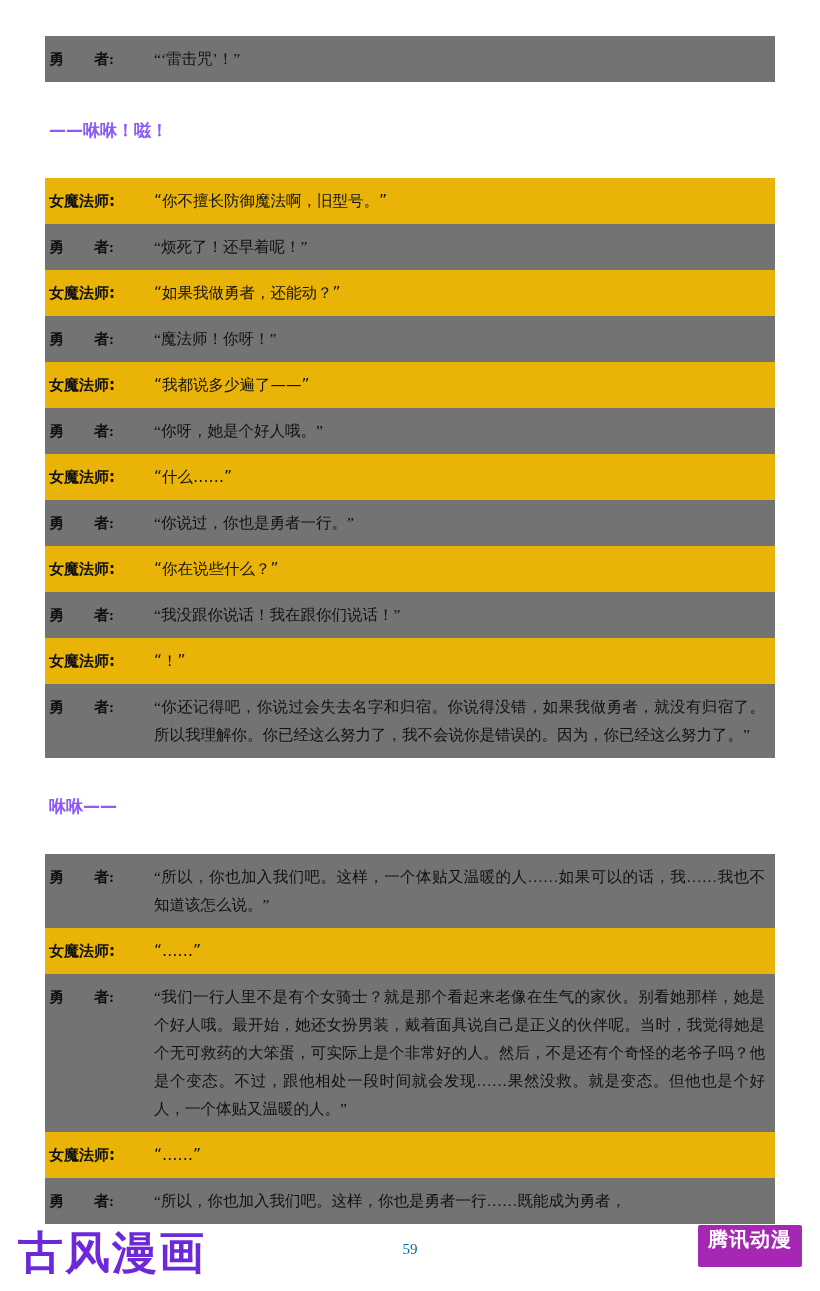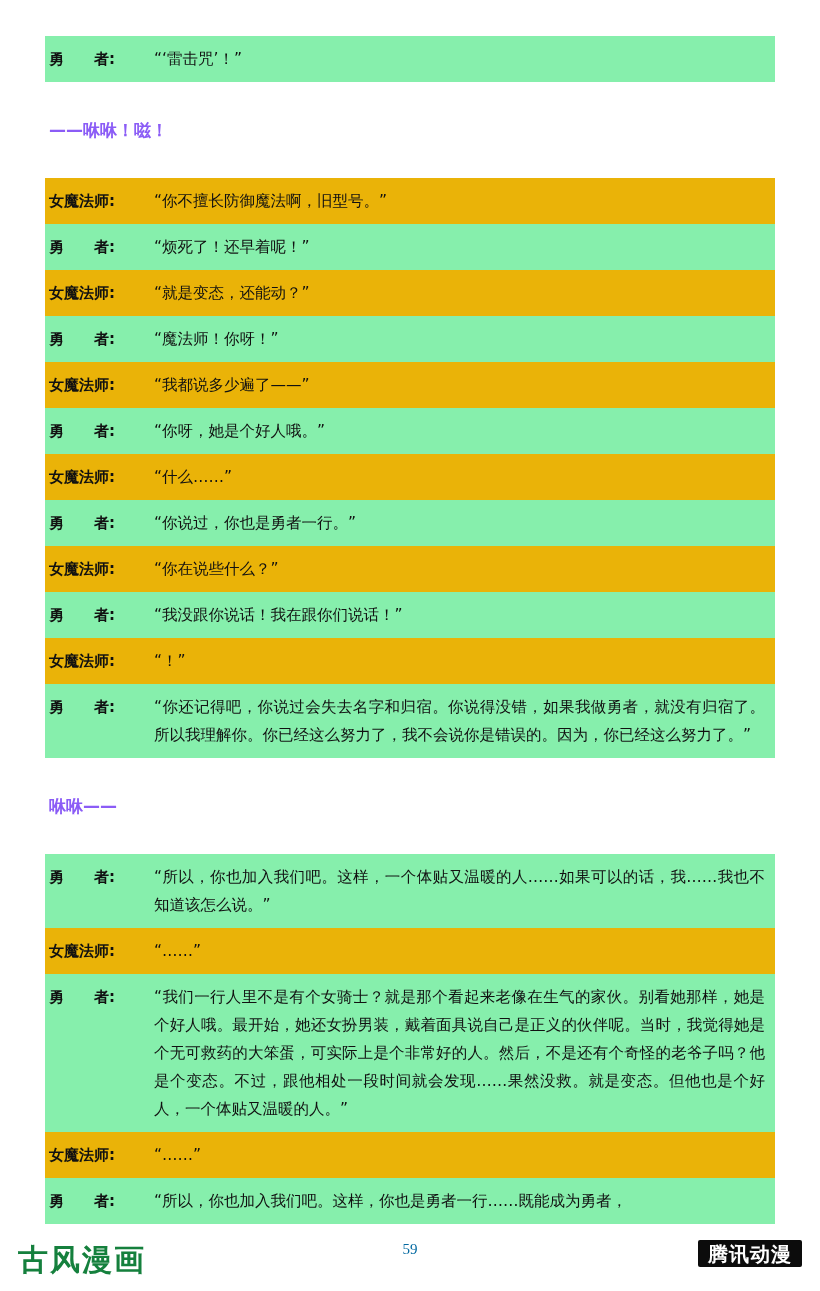--- a/index.html
+++ b/index.html
@@ -28,21 +28,21 @@
     width: 730px;
   }
 
   
   .row {
     display: flex;
     align-items: flex-start;
     padding: 9px 10px 9px 4px;
     box-sizing: border-box;
   }
-  .row.shade { background: #86efac; }
+  .row.shade { background: #737373; font-family: Liberation Serif, serif; }
   .row.plain { background: #eab308; }
 
   .speaker {
     flex: 0 0 105px;
     font-size: 15px;
     font-weight: bold;
     line-height: 28px;
     letter-spacing: 0px;
     white-space: pre;
     color: #111;
@@ -75,36 +75,36 @@
     bottom: 33px;
     text-align: center;
     font-size: 15px;
     color: #0369a1;
     font-family: "Liberation Serif", serif;
   }
   .watermark-left {
     position: absolute;
     left: 18px;
     bottom: 16px;
-    font-size: 30px;
-    font-weight: bold;
-    color: #15803d;
+    font-size: 45px;
+    font-weight: bold;
+    color: #6d28d9;
     letter-spacing: 2px;
     line-height: 1;
     font-family: "DejaVu Sans", sans-serif;
   }
   .watermark-right {
     position: absolute;
     right: 18px;
     bottom: 24px;
-    background: #000000;
+    background: #a21caf;
     color: #ffffff;
     font-size: 20px;
     font-weight: bold;
-    padding: 3px 10px 1px;
+    padding: 3px 10px 16px;
     letter-spacing: 1px;
     line-height: 1.15;
     opacity: 0.95;
     border-radius: 2px;
   }
 </style>
 </head>
 <body>
 
 <div class="page">
@@ -126,21 +126,21 @@
       </div>
       <div class="row shade">
         <div class="speaker">勇　　者:</div>
         <div class="line">
           <p>“烦死了！还早着呢！”</p>
         </div>
       </div>
       <div class="row plain">
         <div class="speaker">女魔法师:</div>
         <div class="line">
-          <p>“就是变态，还能动？”</p>
+          <p>“如果我做勇者，还能动？”</p>
         </div>
       </div>
       <div class="row shade">
         <div class="speaker">勇　　者:</div>
         <div class="line">
           <p>“魔法师！你呀！”</p>
         </div>
       </div>
       <div class="row plain">
         <div class="speaker">女魔法师:</div>

